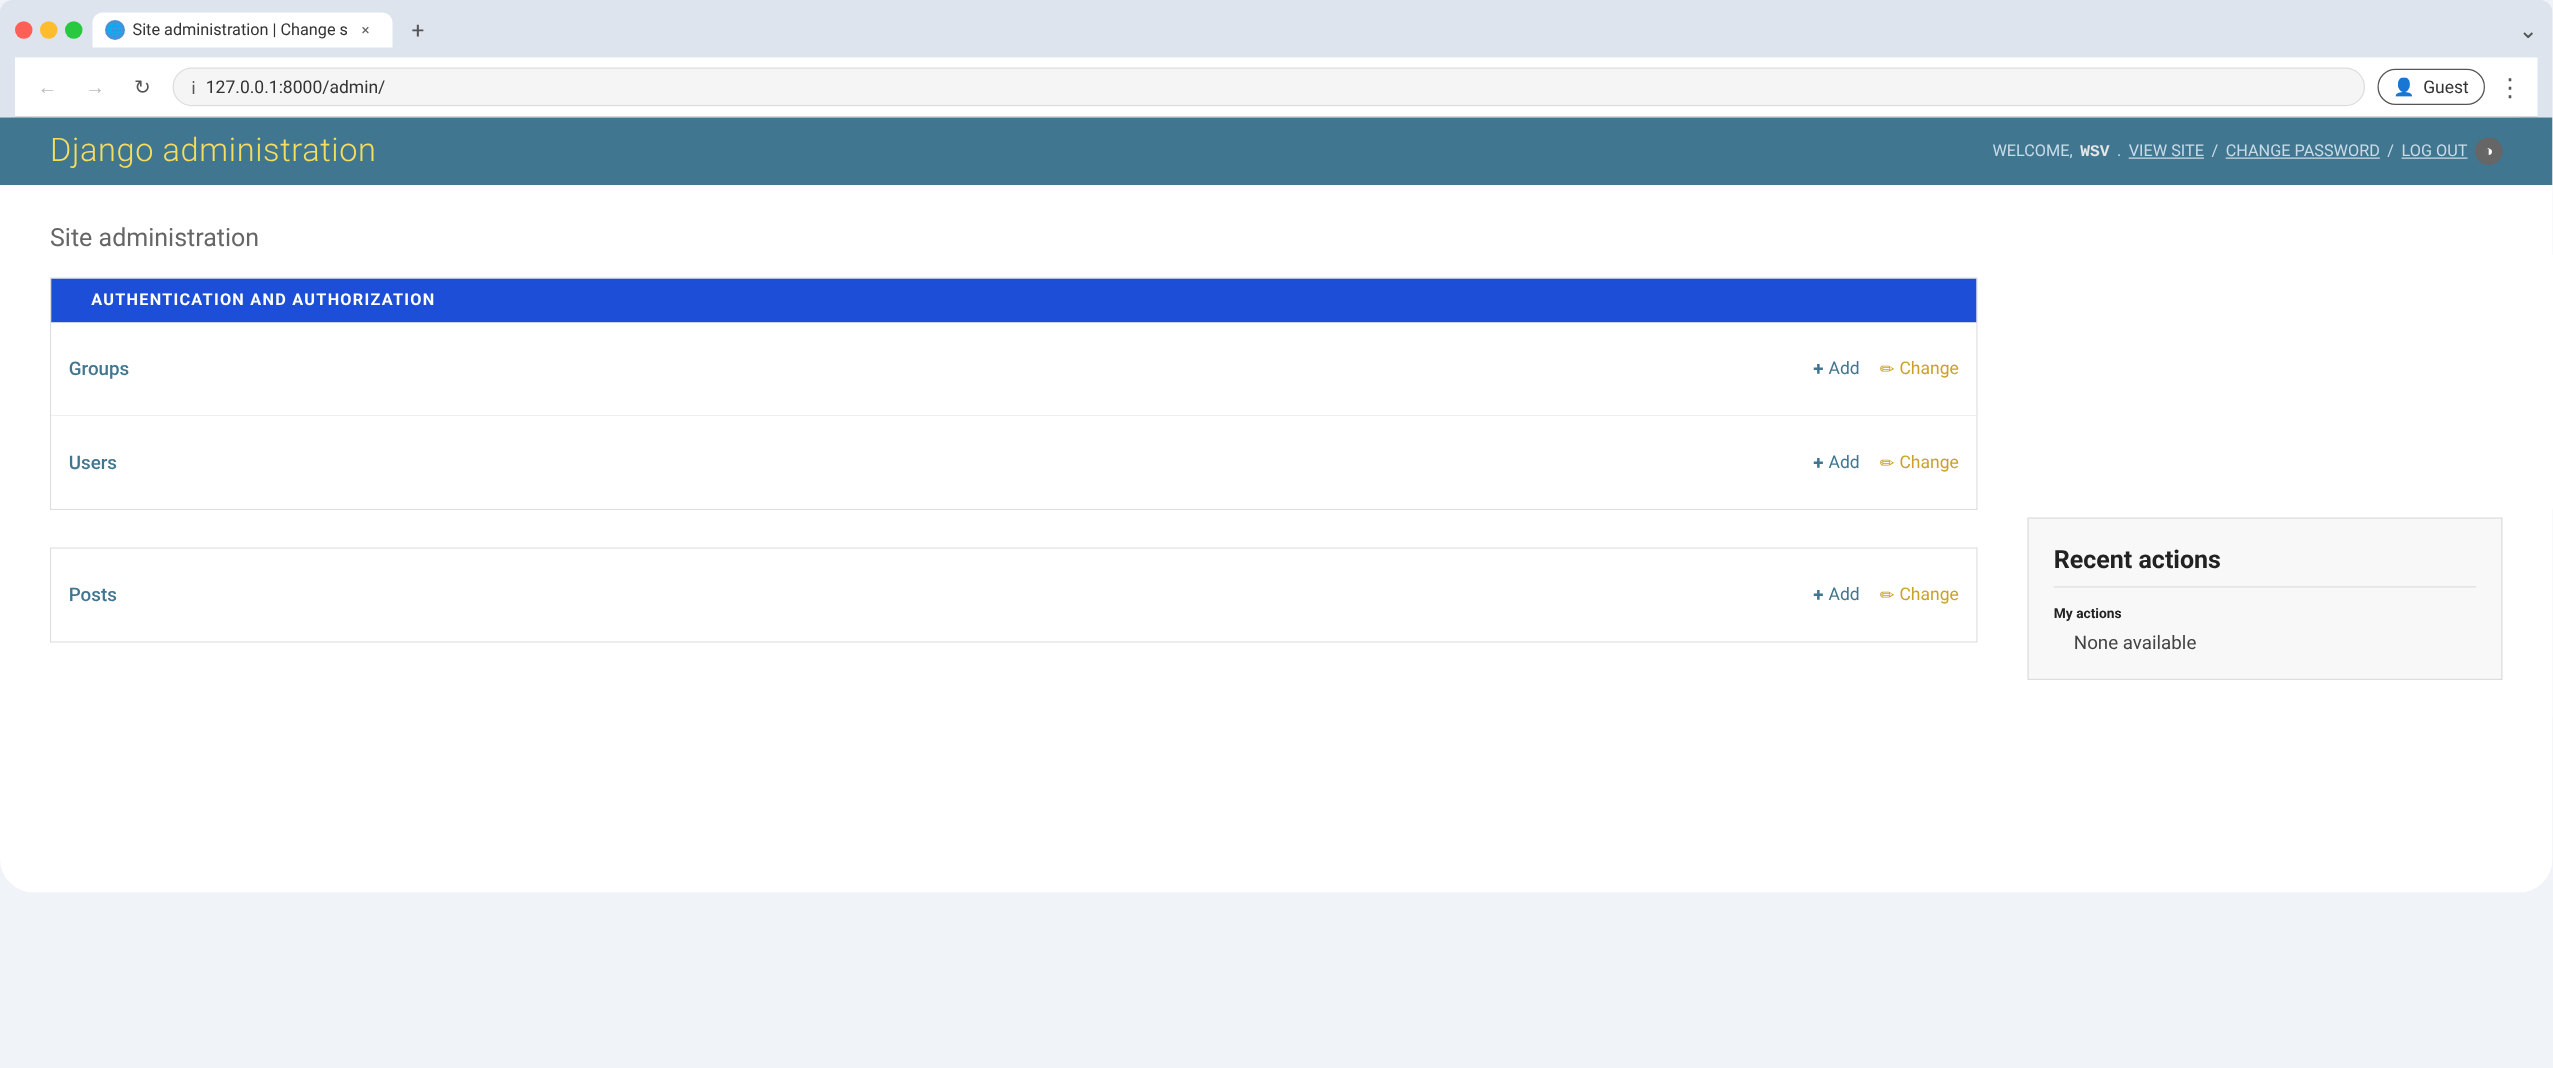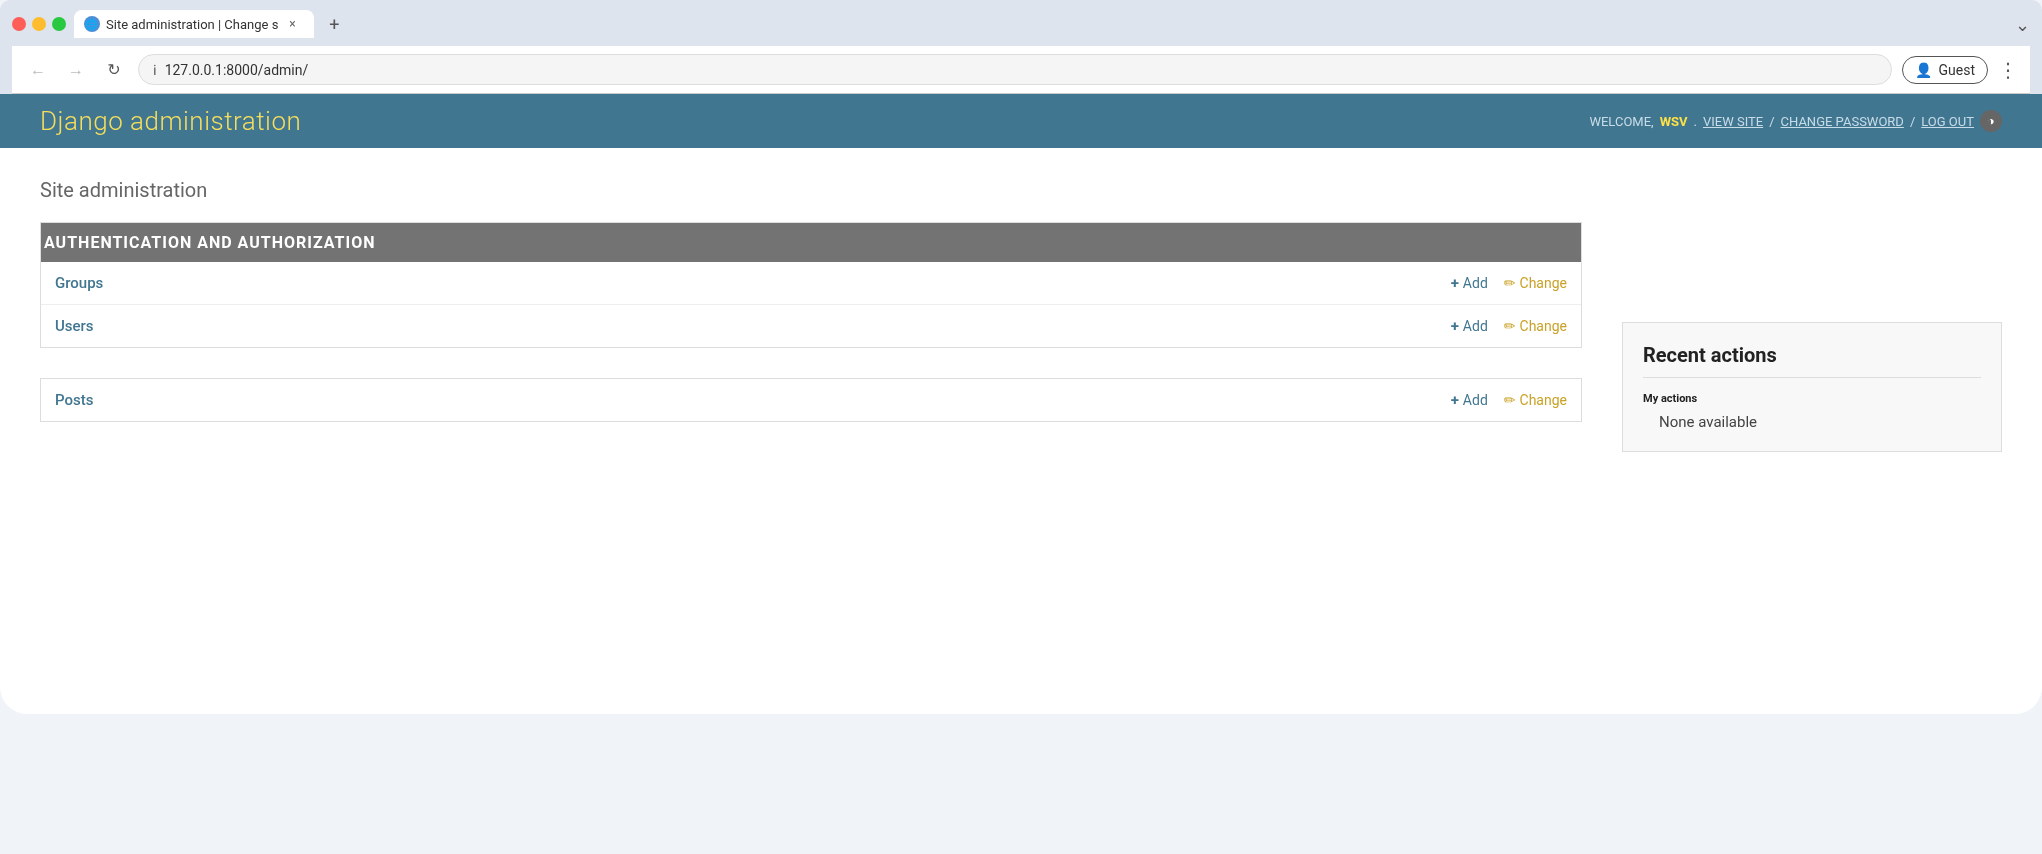--- a/index.html
+++ b/index.html
@@ -128,23 +128,24 @@
       letter-spacing: 0.5px;
     }
     .django-user-info {
       color: #c8dce8;
       font-size: 13px;
       display: flex;
       align-items: center;
       gap: 6px;
     }
     .django-user-info a, .django-user-info span.username {
-      color: #fde047;
+      color: #e5e5e5;
       text-decoration: none;
       font-weight: bold;
+      font-family: Liberation Mono, monospace;
     }
     .django-user-info .link {
       color: #c8dce8;
       text-decoration: underline;
       cursor: pointer;
     }
     .theme-toggle {
       width: 22px; height: 22px;
       background: #666;
       border-radius: 50%;
@@ -167,32 +168,32 @@
       color: #666;
       font-weight: normal;
       margin-bottom: 20px;
     }
 
     .admin-module {
       margin-bottom: 30px;
       border: 1px solid #ddd;
     }
     .module-header {
-      background: #737373;
+      background: #1d4ed8;
       color: white;
-      font-size: 16px;
+      font-size: 13px;
       font-weight: bold;
       letter-spacing: 1px;
-      padding: 10px 3px;
+      padding: 10px 32px;
       text-transform: uppercase;
     }
     .module-row {
       display: flex;
       align-items: center;
-      padding: 12px 14px;
+      padding: 28px 14px;
       border-bottom: 1px solid #eee;
       background: white;
     }
     .module-row:last-child { border-bottom: none; }
     .module-row-name {
       flex: 1;
       color: #417690;
       font-size: 15px;
       font-weight: 500;
       text-decoration: none;

